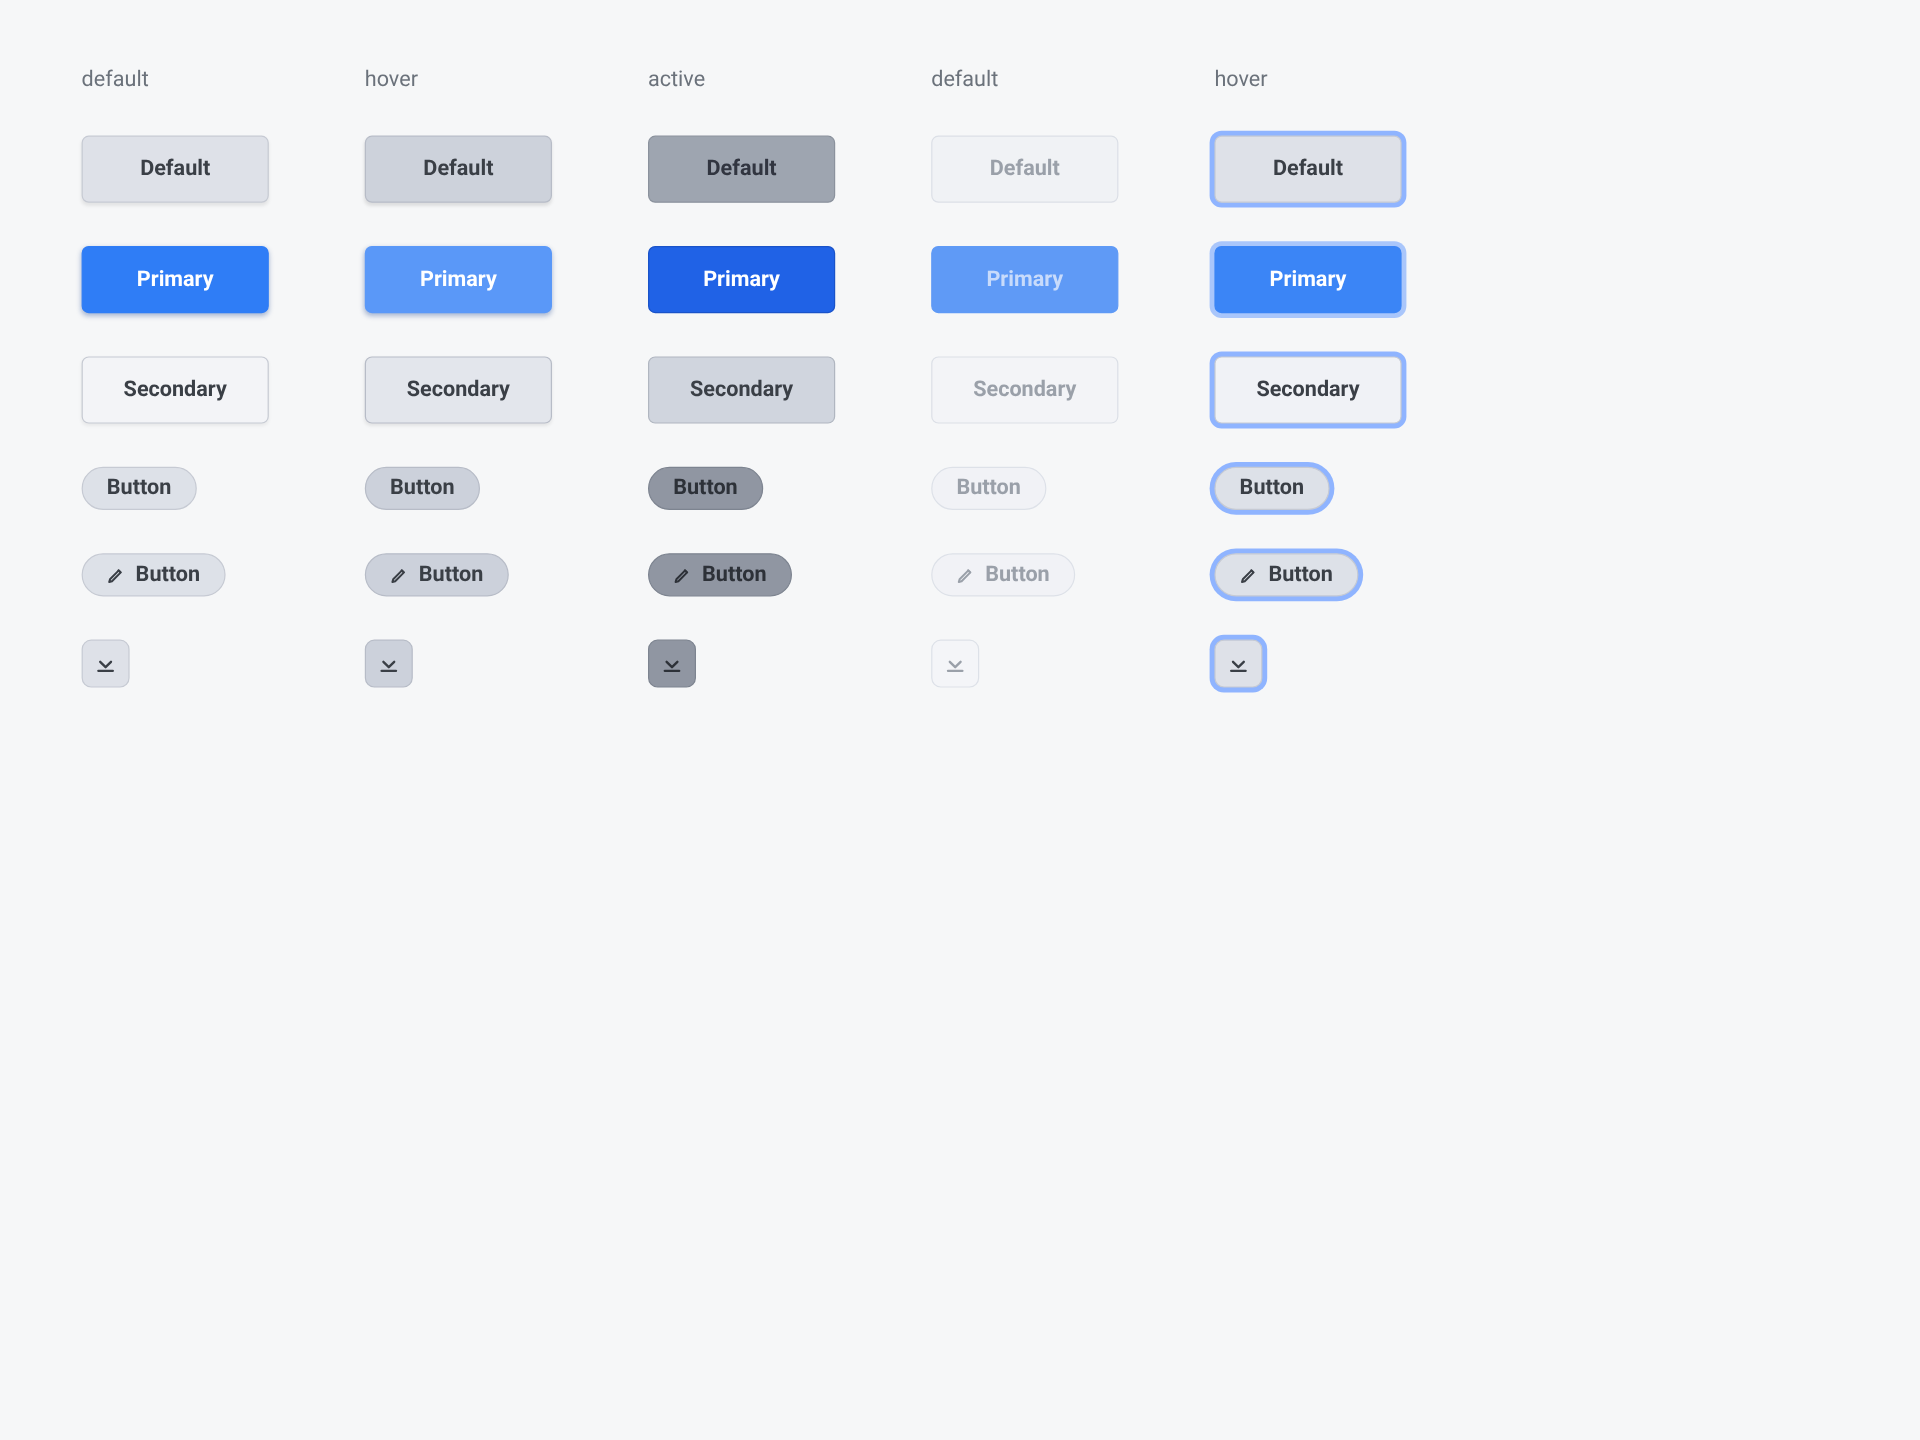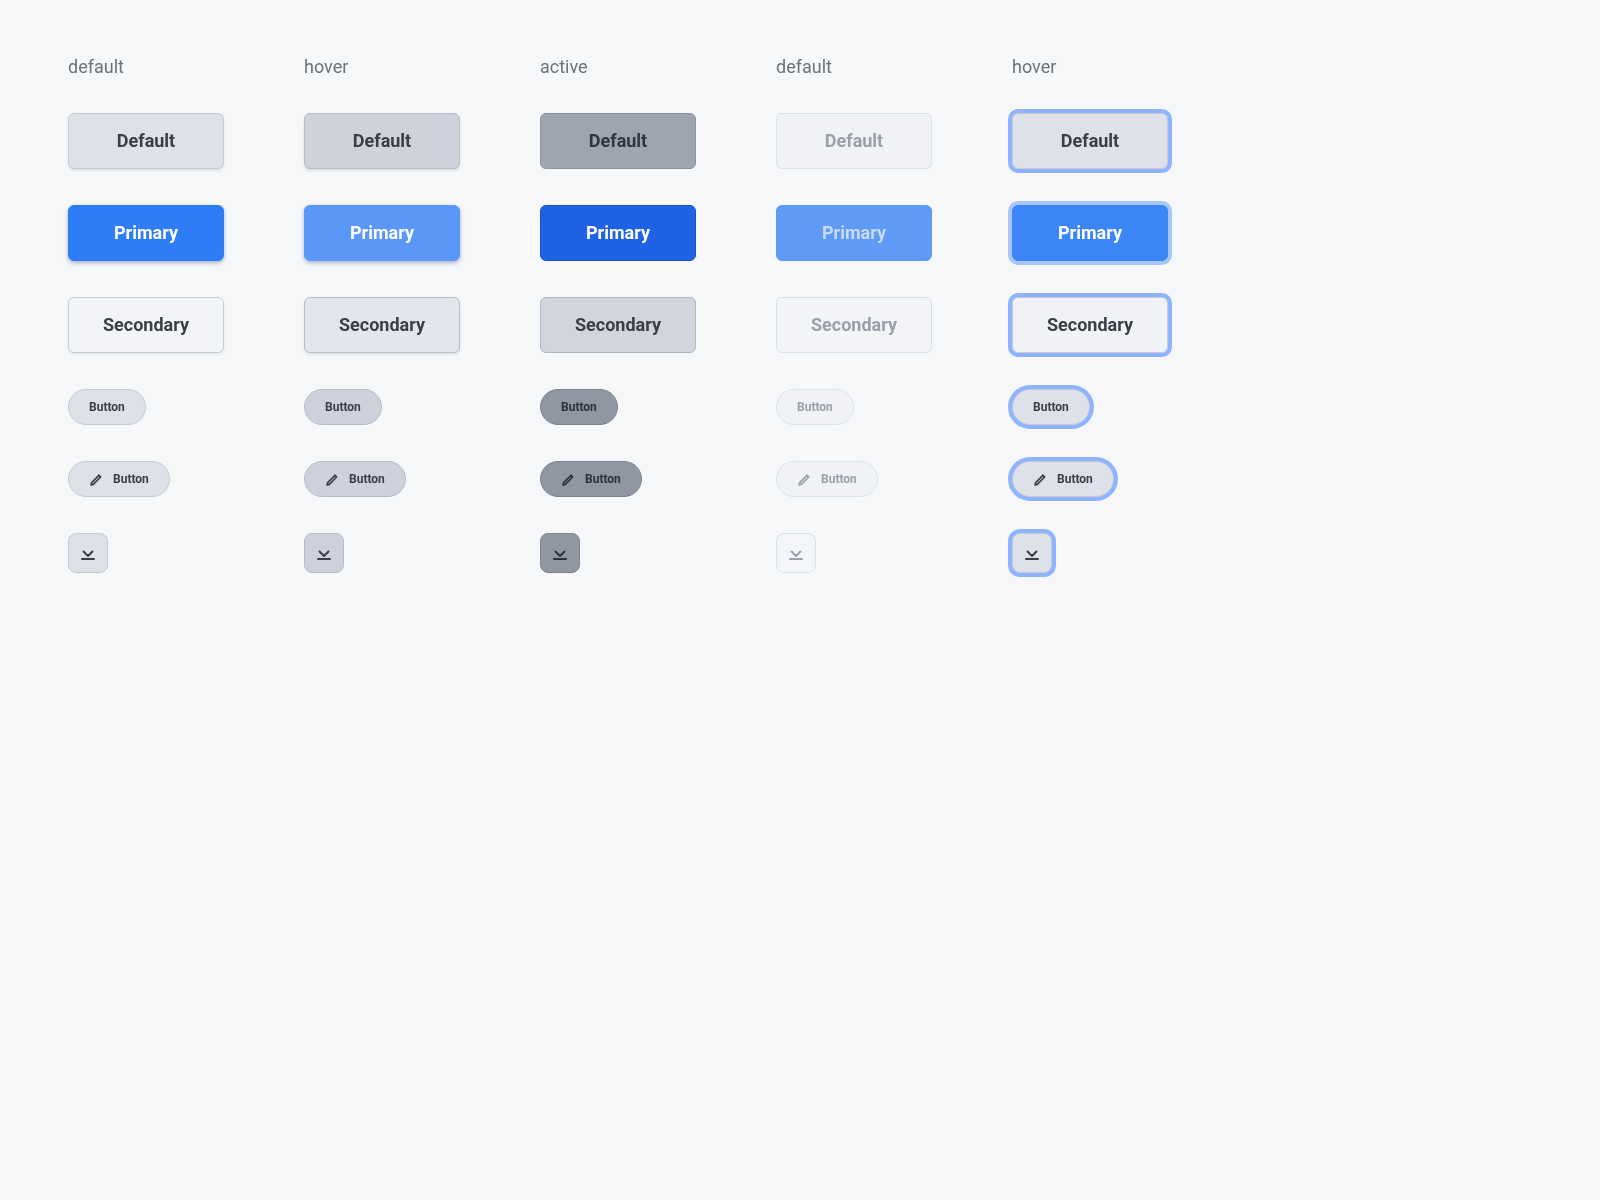--- a/index.html
+++ b/index.html
@@ -56,21 +56,21 @@
     .v-secondary.st-default { background:#f3f4f7; border-color:#c6cad3; color:#3a3f46; box-shadow: 0 2px 3px rgba(0,0,0,0.06);}
     .v-secondary.st-hover   { background:#e3e6ec; border-color:#b7bcc7; color:#3a3f46; box-shadow: 0 2px 3px rgba(0,0,0,0.08);}
     .v-secondary.st-active  { background:#d0d5de; border-color:#b0b6c0; color:#3a3f46;}
     .v-secondary.st-disabled{ background:#f3f4f7; border-color:#dbdfe6; color:#9aa0a9; cursor:default;}
     .v-secondary.st-focus   { background:#f0f2f6; border-color:#c6cad3; color:#3a3f46; box-shadow: 0 0 0 4px #8fb4ff;}
 
     
     .pill {
       height: 36px;
       padding: 0 20px;
-      font-size: 12px;
+      font-size: 18px;
       border-radius: 999px;
       gap: 8px;
     }
     .v-pill.st-default { background:#dde1e8; border-color:#c6cad3; color:#3a3f46;}
     .v-pill.st-hover   { background:#ccd1db; border-color:#b7bcc7; color:#3a3f46;}
     .v-pill.st-active  { background:#9096a2; border-color:#7d8490; color:#2d3138;}
     .v-pill.st-disabled{ background:#f1f2f6; border-color:#dde1e8; color:#9aa0a9; cursor:default;}
     .v-pill.st-focus   { background:#dde1e8; border-color:#c6cad3; color:#3a3f46; box-shadow: 0 0 0 4px #8fb4ff;}
 
     

